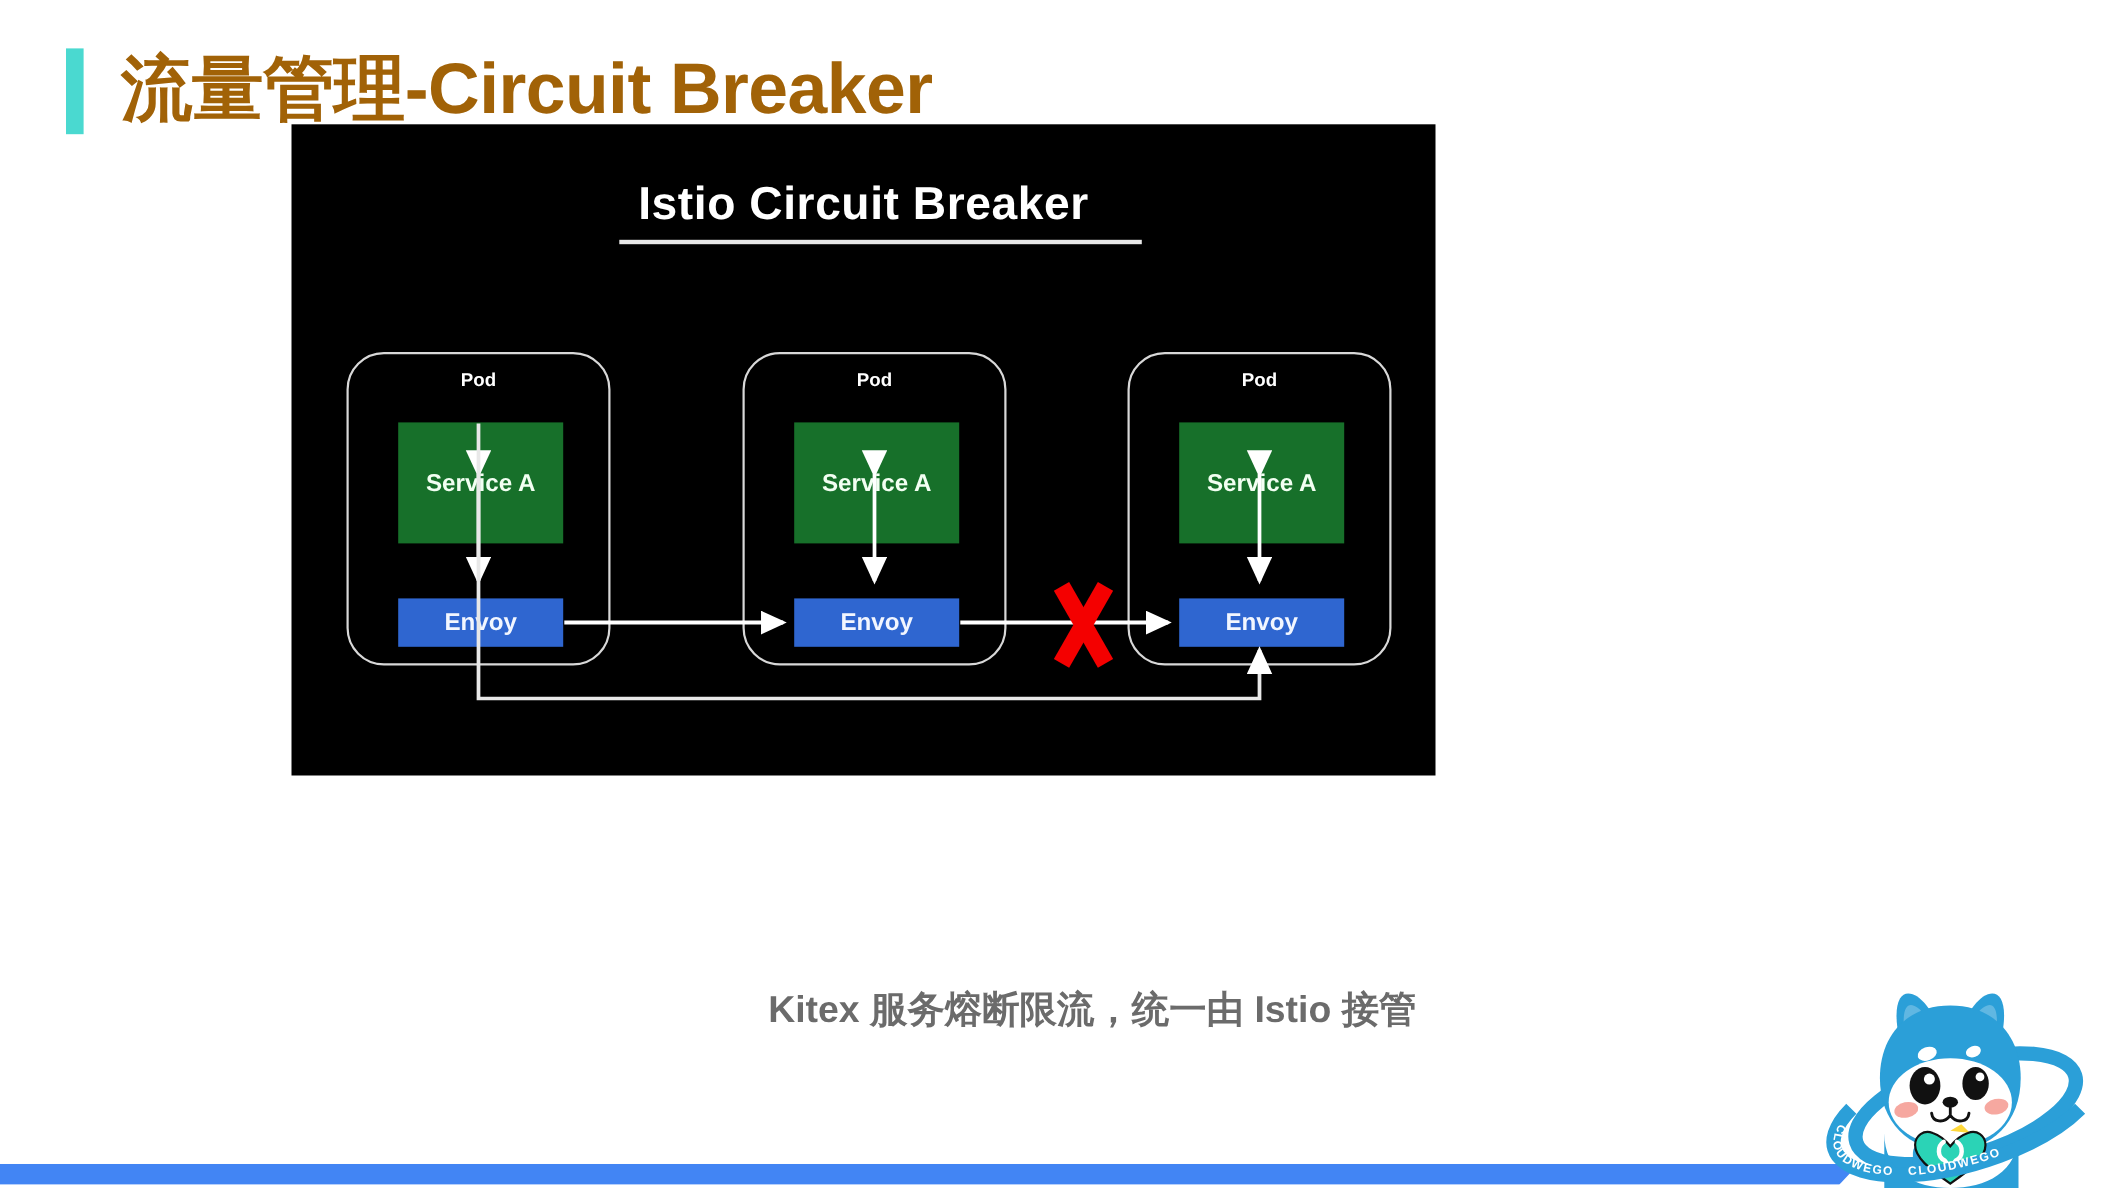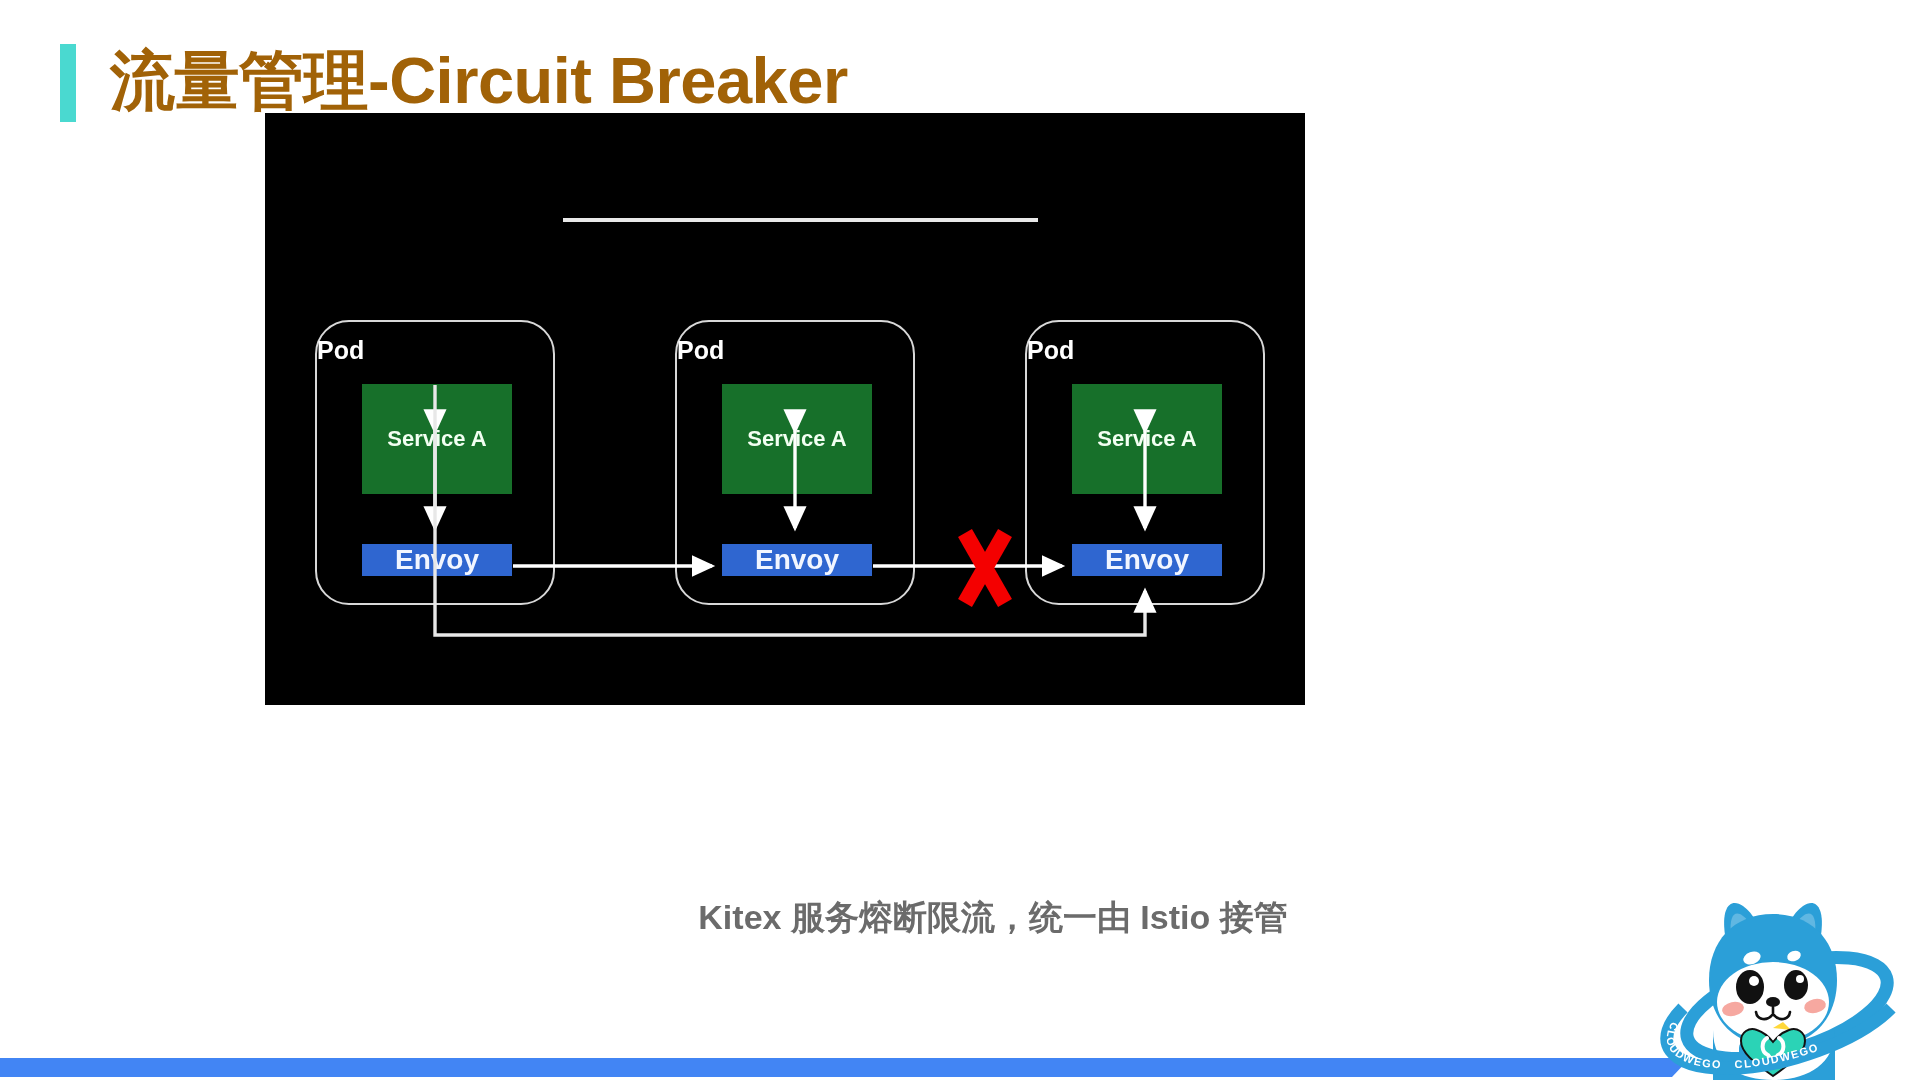--- a/index.html
+++ b/index.html
@@ -73,22 +73,23 @@
     height: 285px;
     border: 2px solid #d8d8d8;
     border-radius: 34px;
     box-sizing: border-box;
   }
   .pod-label {
     position: absolute;
     left: 0;
     right: 0;
     top: 14px;
+    text-align: center;
     color: #ffffff;
-    font-size: 25px;
+    font-size: 17px;
     font-weight: bold;
   }
   .svc-box {
     position: absolute;
     left: 45px;
     top: 62px;
     width: 150px;
     height: 110px;
     background: #17702a;
     display: flex;
@@ -96,27 +97,27 @@
     justify-content: center;
     color: #f2fff2;
     font-size: 22px;
     font-weight: bold;
   }
   .envoy-box {
     position: absolute;
     left: 45px;
     top: 222px;
     width: 150px;
-    height: 32px;
+    height: 44px;
     background: #2f66d0;
     display: flex;
     align-items: center;
     justify-content: center;
     color: #f2f6ff;
-    font-size: 28px;
+    font-size: 22px;
     font-weight: bold;
   }
 
   
   .overlay-svg {
     position: absolute;
     left: 0;
     top: 0;
     width: 1040px;
     height: 592px;
@@ -158,20 +159,21 @@
   }
 </style>
 </head>
 <body>
 
 <div class="title-accent"></div>
 <div class="slide-title">流量管理-Circuit Breaker</div>
 
 <div class="diagram-panel">
 
+  <div class="diagram-title">Istio Circuit Breaker</div>
   <div class="diagram-title-underline"></div>
 
   <div class="pod" style="left:50px; top:207px;">
     <div class="pod-label">Pod</div>
     <div class="svc-box">Service A</div>
     <div class="envoy-box">Envoy</div>
   </div>
 
   <div class="pod" style="left:410px; top:207px;">
     <div class="pod-label">Pod</div>

